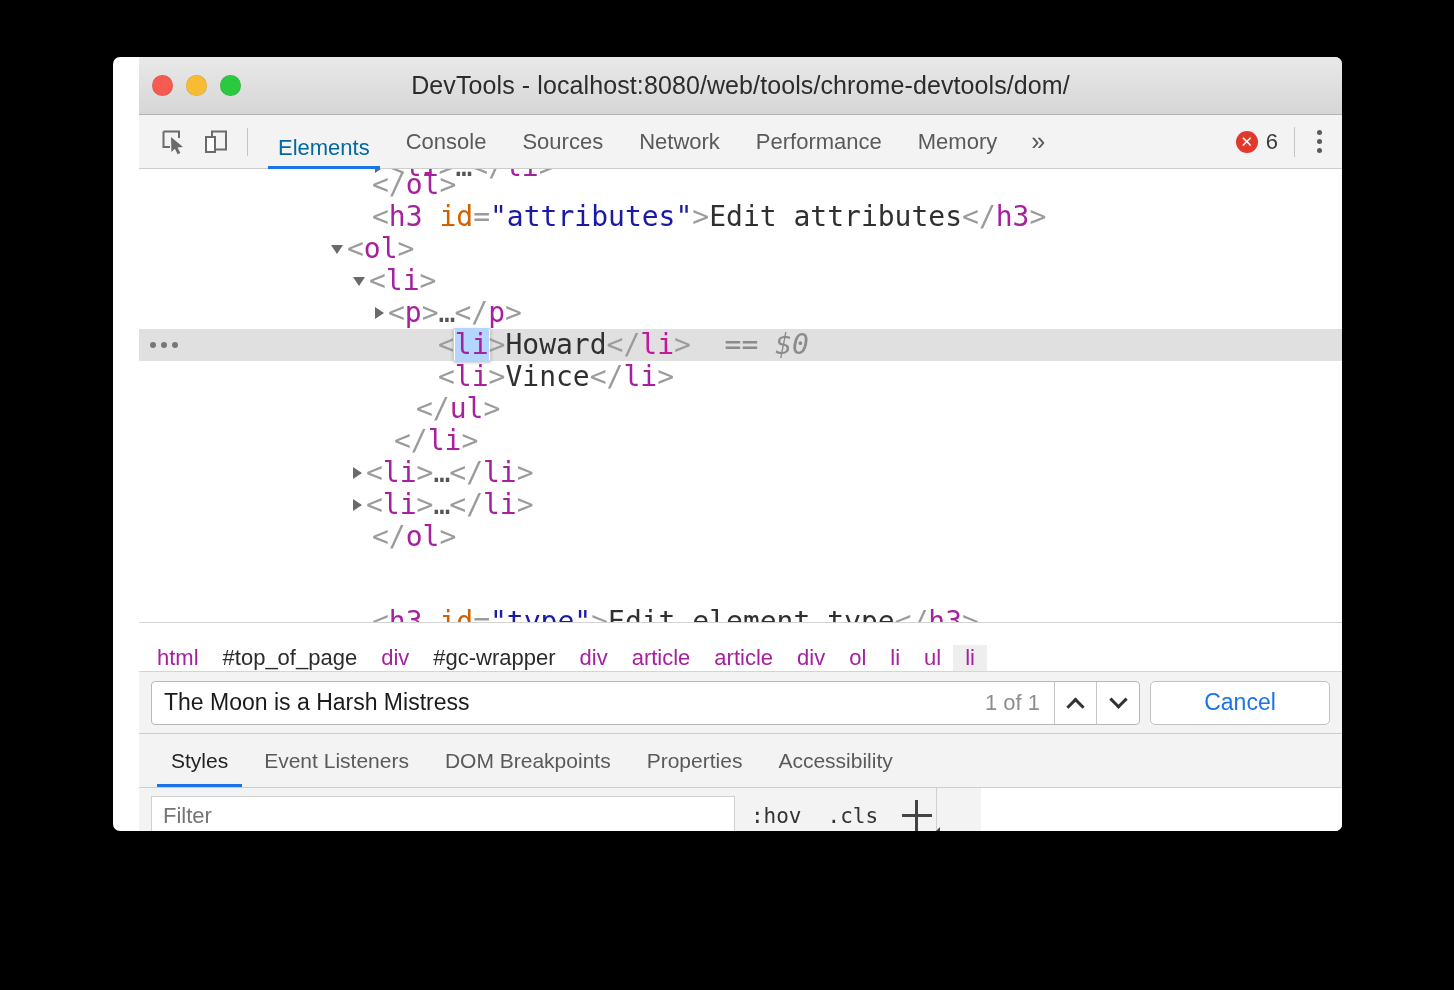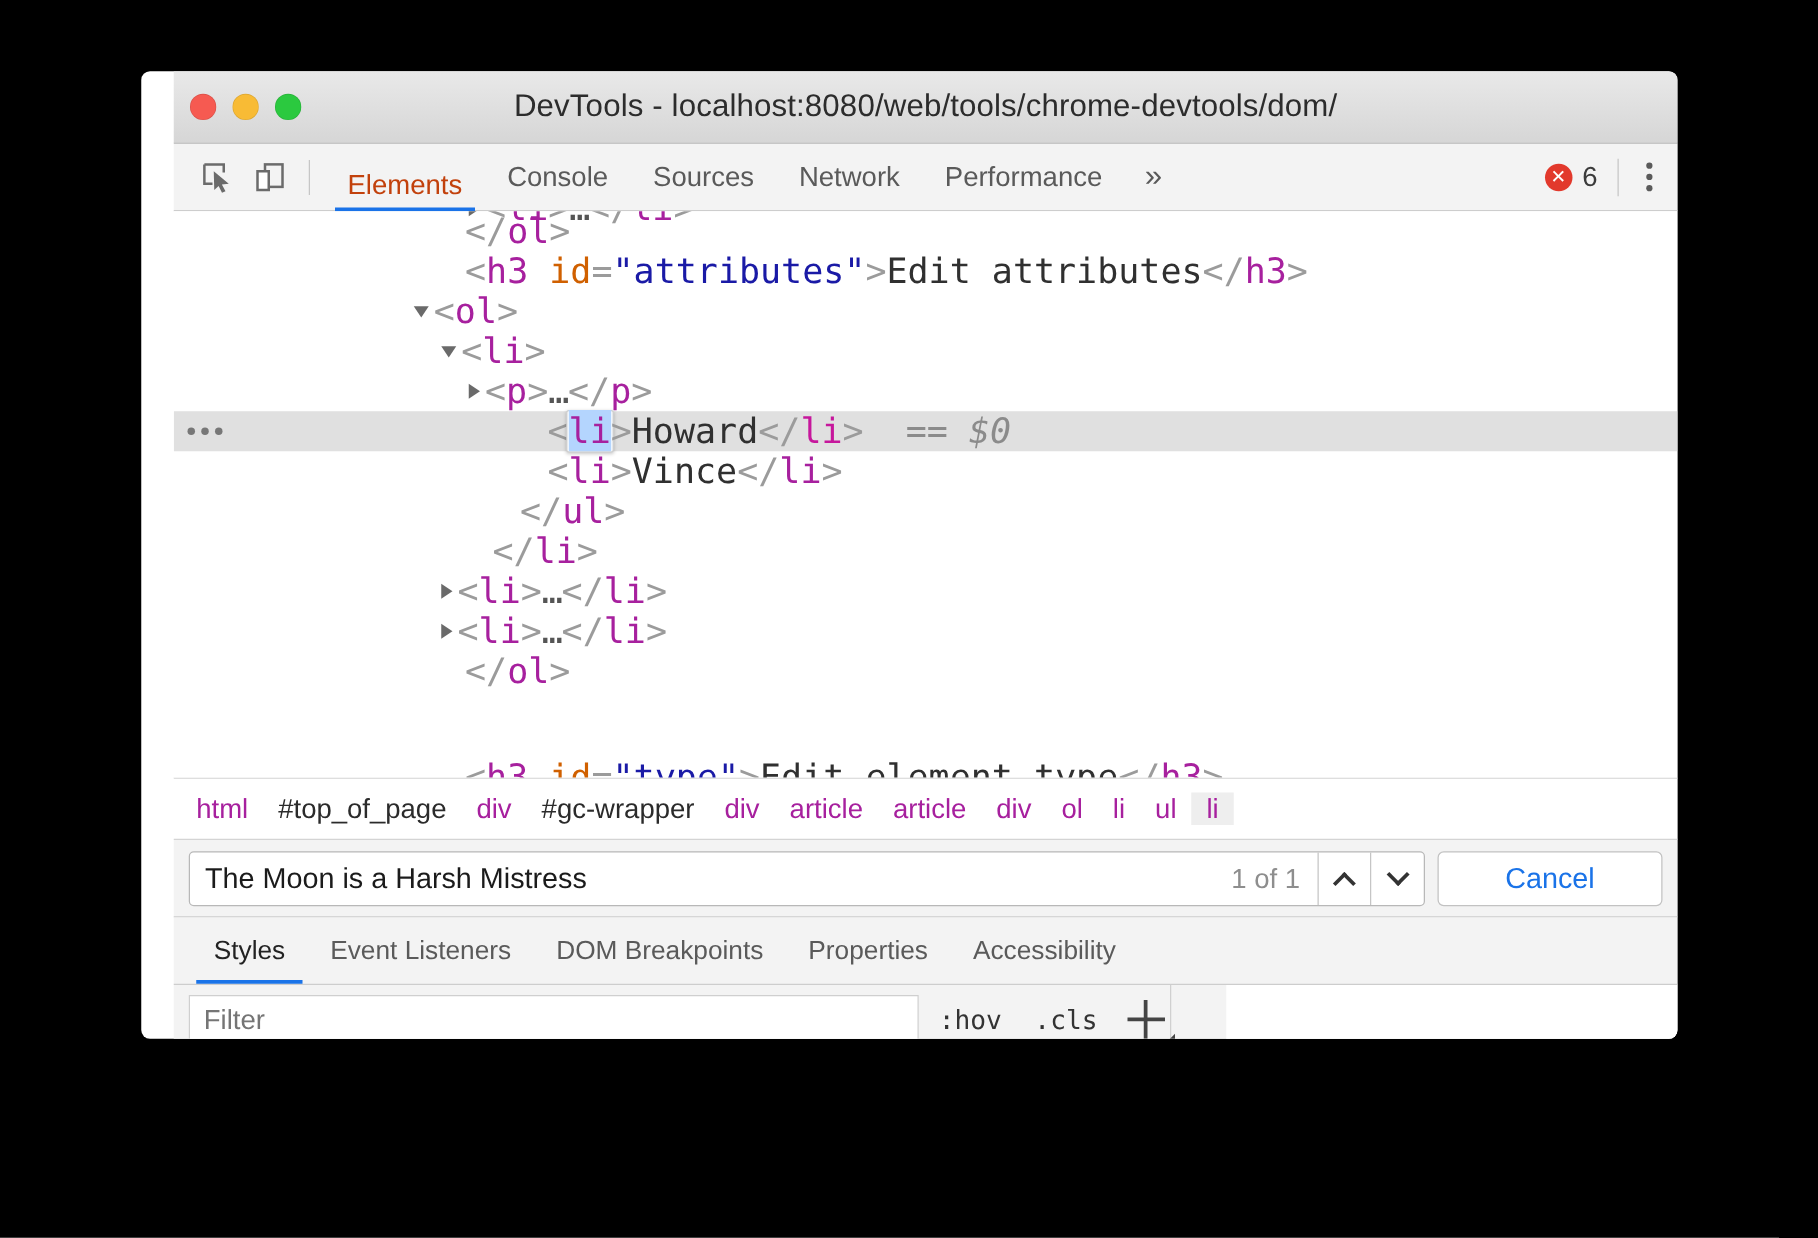--- a/index.html
+++ b/index.html
@@ -55,21 +55,21 @@
   }
   .tb-sep { width: 1px; height: 28px; background: #c6c6c6; margin: 0 12px 0 10px; }
   .tabs { display: flex; align-items: stretch; height: 54px; }
   .tab {
     display: flex; align-items: center;
     padding: 0 18px;
     font-size: 22px; color: #5a5a5a;
     position: relative;
     white-space: nowrap;
   }
-  .tab.active { color: #c2410c; margin-top: 12px; }
+  .tab.active { color: #0369a1; margin-top: 12px; }
   .tab.active::after {
     content: ""; position: absolute; left: 8px; right: 8px; bottom: 0;
     height: 3px; background: #1a73e8;
   }
   .tb-more {
     font-size: 25px; color: #5a5a5a; padding: 0 16px; line-height: 1;
   }
   .tb-right { margin-left: auto; display: flex; align-items: center; padding-right: 10px; }
   .err-badge { display: flex; align-items: center; gap: 8px; }
   .err-circle {
@@ -146,21 +146,21 @@
   
   .clip-top { position: absolute; left: 0; right: 0; top: -18px; }
   .clip-bottom { position: absolute; left: 0; right: 0; bottom: -16px; }
 
   
   #breadcrumb {
     height: 50px;
     background: #fff;
     border-top: 1px solid #d4d4d4;
     border-bottom: 1px solid #d4d4d4;
-    display: flex; align-items: center;
+    display: flex; align-items: flex-end;
     padding-left: 6px;
     font-size: 22px;
   }
   .crumb {
     display: flex; align-items: center;
     padding: 0 12px;
     color: #a7209e;
     white-space: nowrap;
   }
   .crumb.id { color: #2b2b2b; }
@@ -311,20 +311,23 @@
         </div>
       <div class="tab">
           <span>Sources</span>
         </div>
       <div class="tab">
           <span>Network</span>
         </div>
       <div class="tab">
           <span>Performance</span>
         </div>
+      <div class="tab">
+          <span>Memory</span>
+        </div>
       <div class="tab tb-more">
           <span>»</span>
         </div>
     </div>
 
     <div class="tb-right">
       <div class="err-badge">
         <span class="err-circle">✕</span>
         <span class="err-count">6</span>
       </div>

